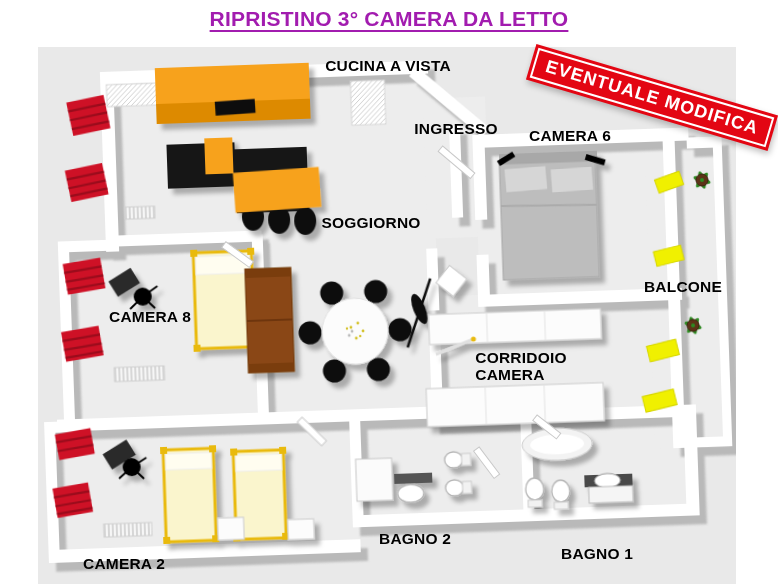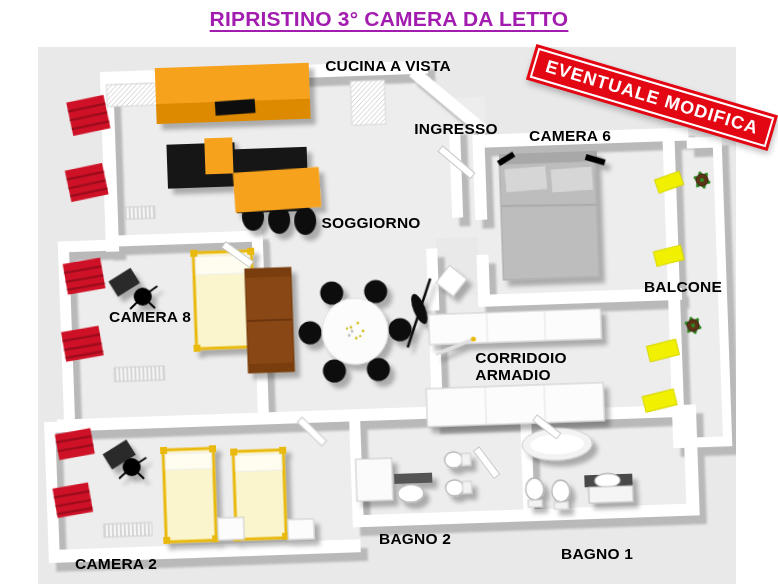--- a/index.html
+++ b/index.html
@@ -312,21 +312,21 @@
   </div>
 
   <div class="rlabel" style="left:388px;top:57px">CUCINA A VISTA</div>
   <div class="rlabel" style="left:456px;top:120px">INGRESSO</div>
   <div class="rlabel" style="left:570px;top:127px">CAMERA 6</div>
   <div class="rlabel" style="left:371px;top:214px">SOGGIORNO</div>
   <div class="rlabel" style="left:150px;top:308px">CAMERA 8</div>
   <div class="rlabel" style="left:683px;top:278px">BALCONE</div>
   <div class="rlabel two-line" style="left:521px;top:349px">
     <div>CORRIDOIO</div>
-    <div>ARMADIO</div>
+    <div>CAMERA</div>
   </div>
-  <div class="rlabel" style="left:116px;top:555px">CAMERA 2</div>
+  <div class="rlabel" style="left:124px;top:555px">CAMERA 2</div>
   <div class="rlabel" style="left:415px;top:530px">BAGNO 2</div>
   <div class="rlabel" style="left:597px;top:545px">BAGNO 1</div>
 
   <div class="banner">EVENTUALE MODIFICA</div>
 
 </div>
 
 </body></html>

